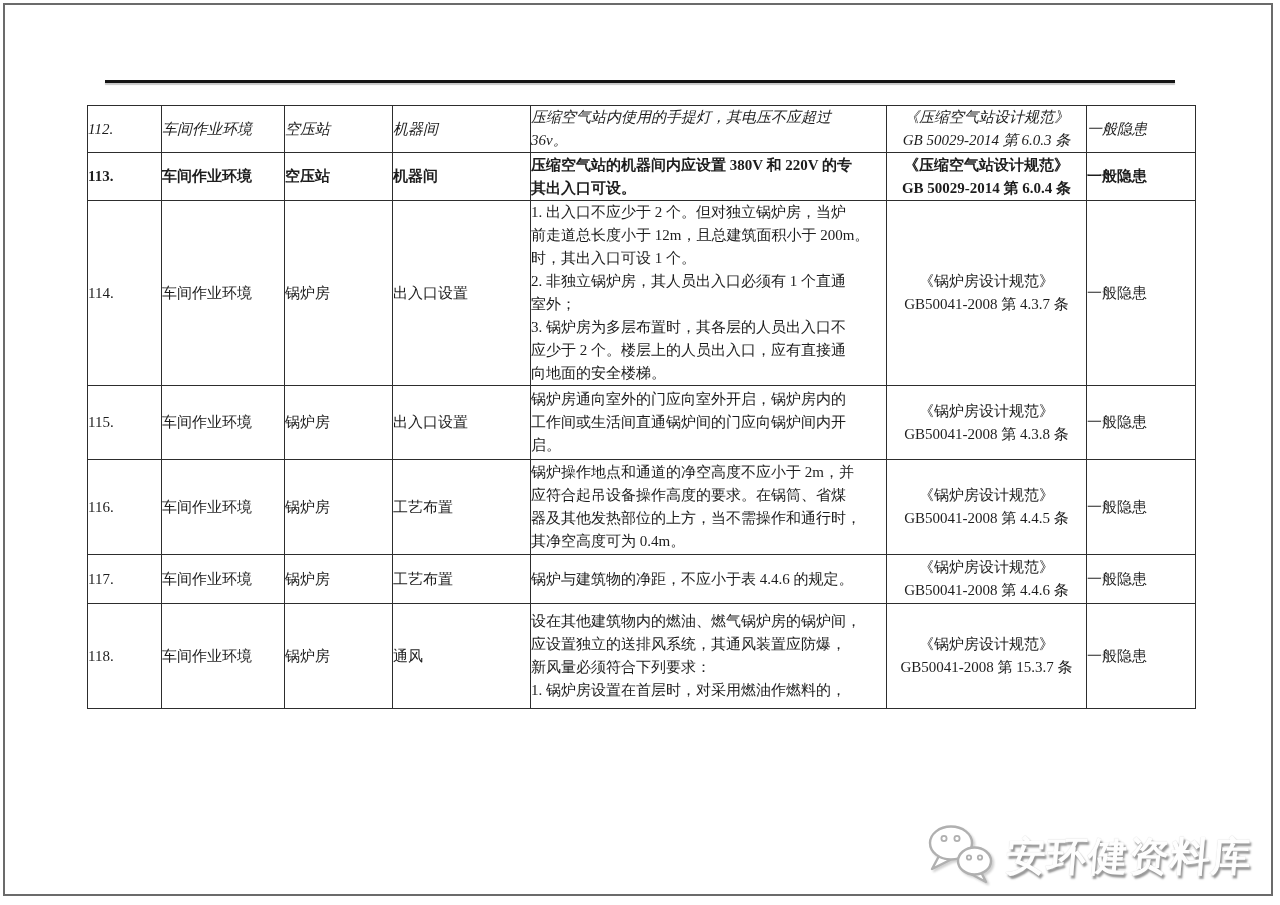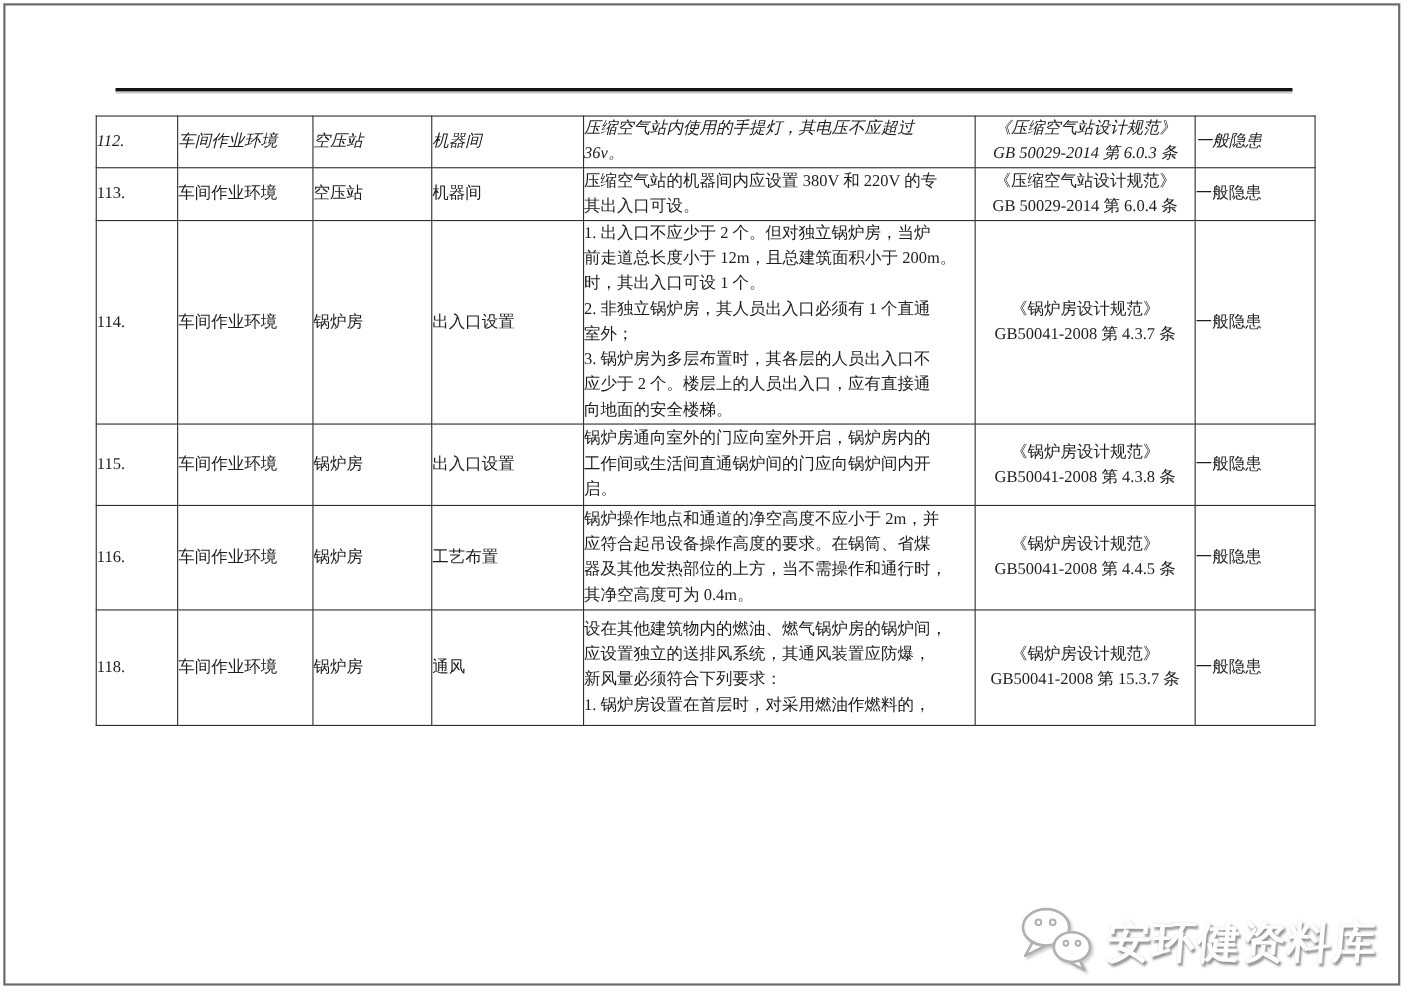--- a/index.html
+++ b/index.html
@@ -24,21 +24,21 @@
     vertical-align:middle;overflow:hidden;padding:0;box-sizing:border-box;
   }
   td.no{padding-left:13px;}
   td.cat,td.loc,td.item{padding-left:12px;}
   td.desc{padding:3px 5px;white-space:pre-wrap;text-align:left;word-break:break-all;}
   td.ref{text-align:center;white-space:pre-wrap;padding:2px;}
   td.level{text-align:left;}
   td.top{vertical-align:top;padding-top:3px;}
   tr.r0{height:80px;}
   tr.r1{height:47px;font-style:italic;}
-  tr.r2{height:48px;}
+  tr.r2{height:48px;font-weight:bold;}
   tr.r3{height:185px;}
   tr.r4{height:74px;}
   tr.r5{height:95px;}
   tr.r6{height:49px;}
   tr.r7{height:105px;}
   .watermark{
     position:absolute;top:820px;right:28px;height:72px;
     display:flex;align-items:center;gap:8px;
   }
   .wm-icon svg{filter:drop-shadow(2px 2px 1px rgba(150,150,150,0.45));}
@@ -123,20 +123,30 @@
       <td class="loc">锅炉房</td>
       <td class="item">工艺布置</td>
       <td class="desc">锅炉操作地点和通道的净空高度不应小于 2m，并
 应符合起吊设备操作高度的要求。在锅筒、省煤
 器及其他发热部位的上方，当不需操作和通行时，
 其净空高度可为 0.4m。</td>
       <td class="ref">《锅炉房设计规范》
 GB50041-2008 第 4.4.5 条</td>
       <td class="level">一般隐患</td>
     </tr>
+    <tr class="r6">
+      <td class="no">117.</td>
+      <td class="cat">车间作业环境</td>
+      <td class="loc">锅炉房</td>
+      <td class="item">工艺布置</td>
+      <td class="desc">锅炉与建筑物的净距，不应小于表 4.4.6 的规定。</td>
+      <td class="ref">《锅炉房设计规范》
+GB50041-2008 第 4.4.6 条</td>
+      <td class="level">一般隐患</td>
+    </tr>
     <tr class="r7">
       <td class="no">118.</td>
       <td class="cat">车间作业环境</td>
       <td class="loc">锅炉房</td>
       <td class="item">通风</td>
       <td class="desc">设在其他建筑物内的燃油、燃气锅炉房的锅炉间，
 应设置独立的送排风系统，其通风装置应防爆，
 新风量必须符合下列要求：
 1. 锅炉房设置在首层时，对采用燃油作燃料的，</td>
       <td class="ref">《锅炉房设计规范》

